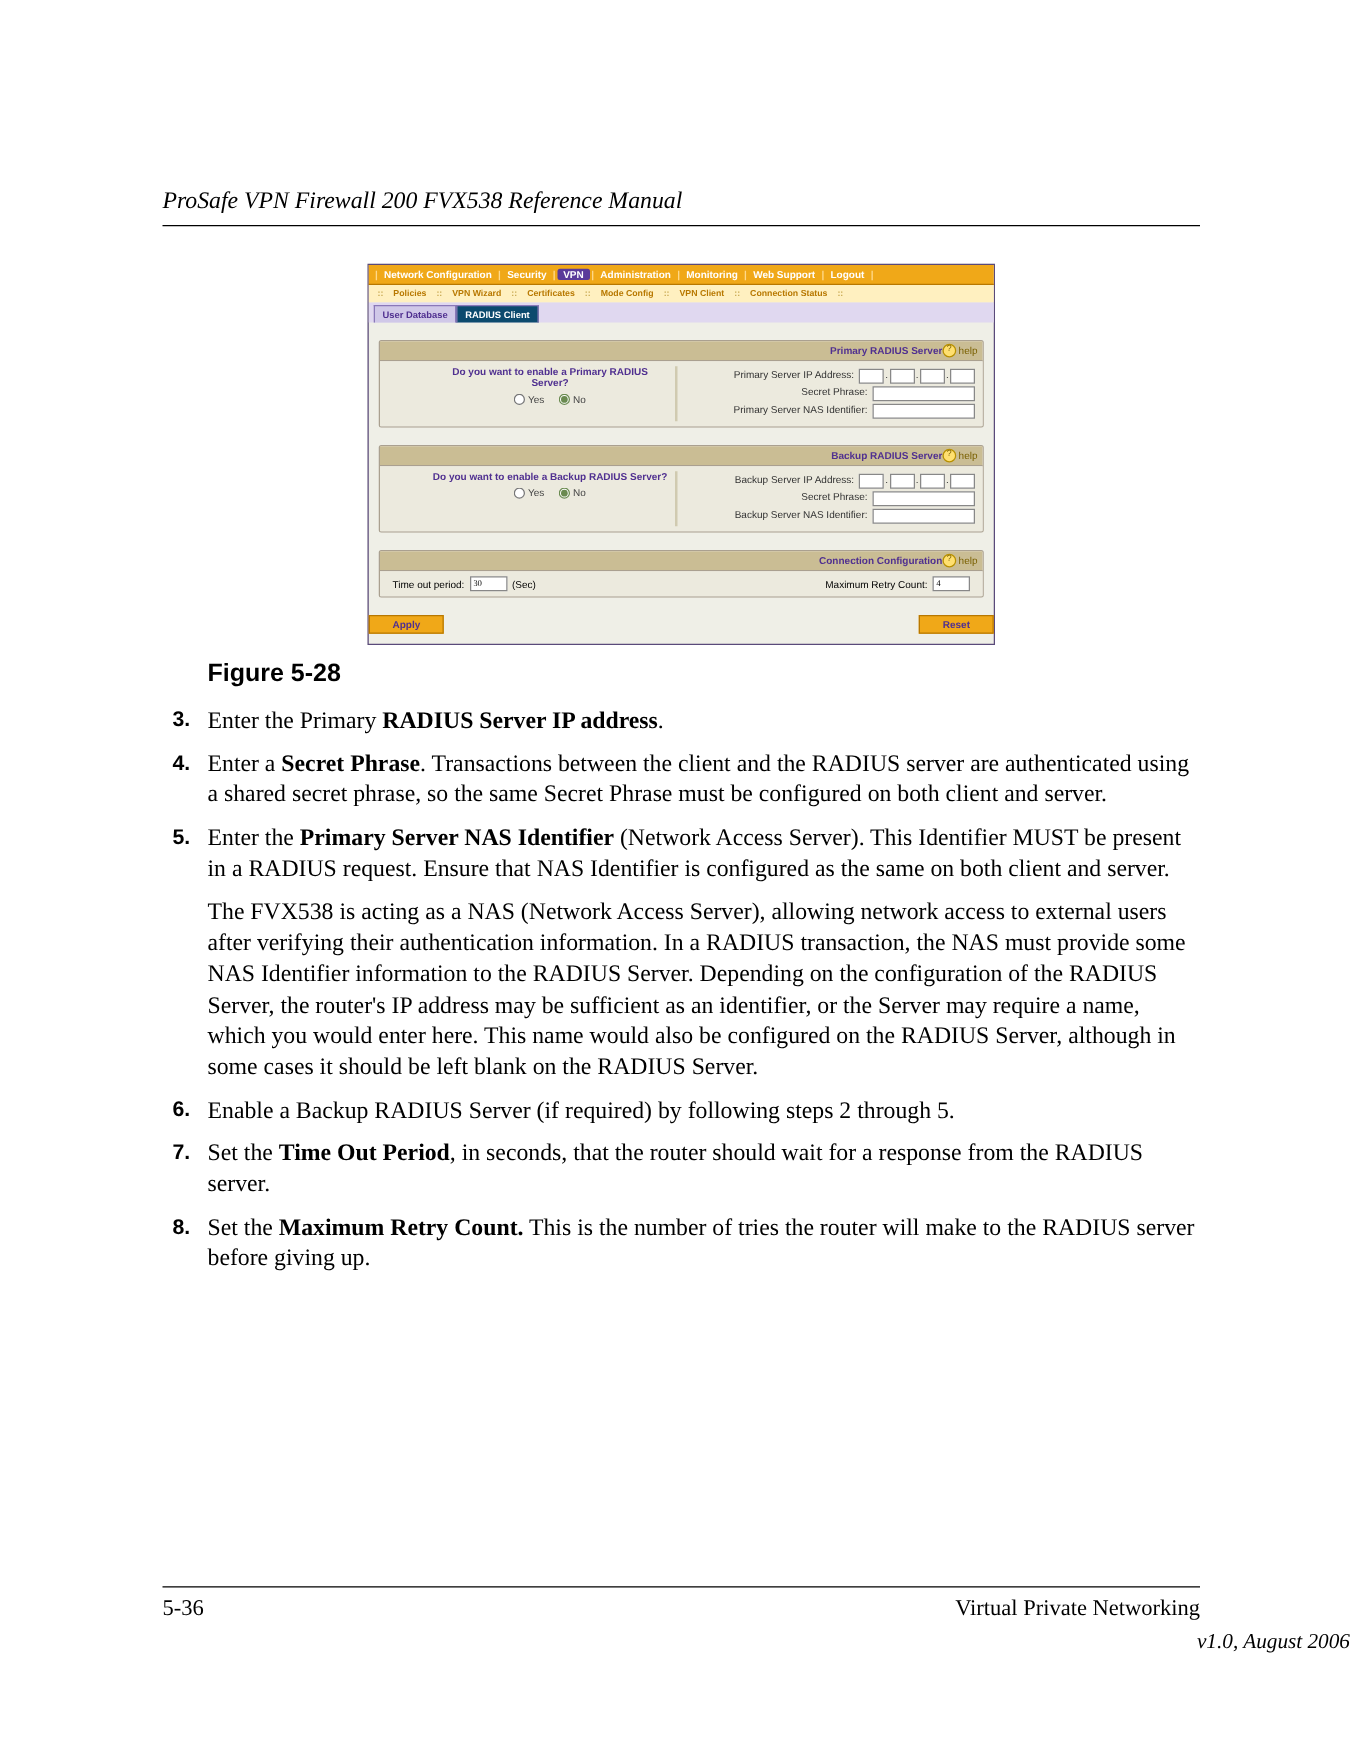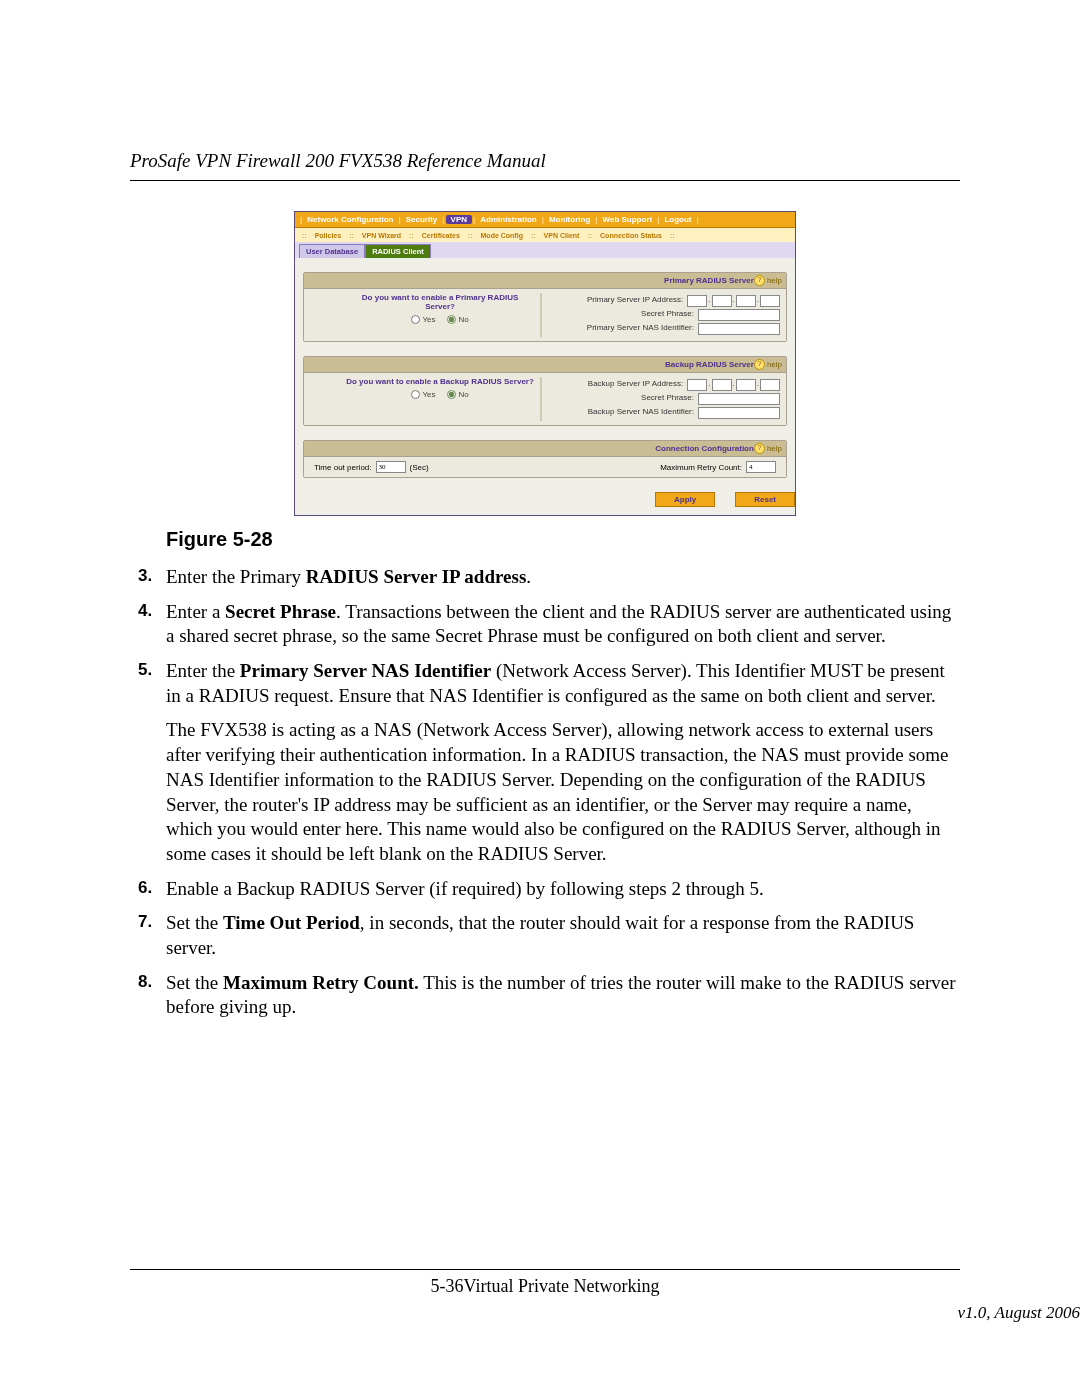--- a/index.html
+++ b/index.html
@@ -91,21 +91,21 @@
   .sec-tab {
     font-size: 7.5px;
     font-weight: bold;
     padding: 2px 6px;
     border: 1px solid #8a78b8;
     border-bottom: none;
     background: #d0c8e8;
     color: #503090;
   }
   .sec-tab.active {
-    background: #4d7c0f;
+    background: #0c4a6e;
     color: #fff;
   }
   .panel {
     margin: 14px 8px 8px 8px;
     border: 1px solid #aaa090;
     background: #fff;
     border-radius: 2px;
   }
   .panel-head {
     background: #cabd94;
@@ -213,21 +213,21 @@
     gap: 40px;
     background: #eceade;
   }
   .conn-body .pair {
     display: flex;
     align-items: center;
     gap: 4px;
   }
   .action-row {
     display: flex;
-    justify-content: flex-end;
+    justify-content: space-between;
     gap: 20px;
     padding: 6px 0 8px 0;
   }
   .btn {
     background: #f0a818;
     color: #503090;
     font-weight: bold;
     font-size: 8px;
     border: 1px solid #b87800;
     padding: 2px 18px;
@@ -276,21 +276,21 @@
   }
   .footer-line {
     position: absolute;
     left: 130px;
     right: 120px;
     bottom: 100px;
     border-top: 1px solid #000;
     padding-top: 6px;
     font-size: 18px;
     display: flex;
-    justify-content: center;
+    justify-content: space-between;
   }
   .footer-version {
     position: absolute;
     left: 0;
     right: 0;
     bottom: 74px;
     text-align: right;
     font-style: italic;
     font-size: 17px;
   }

